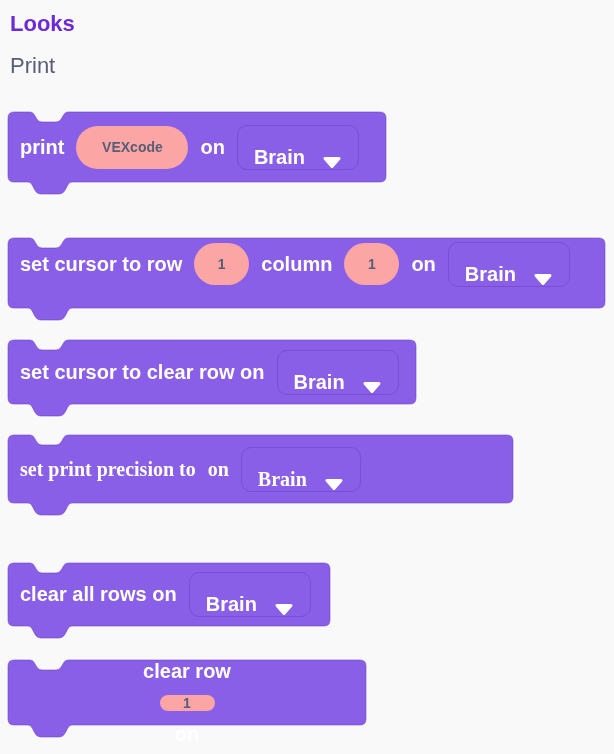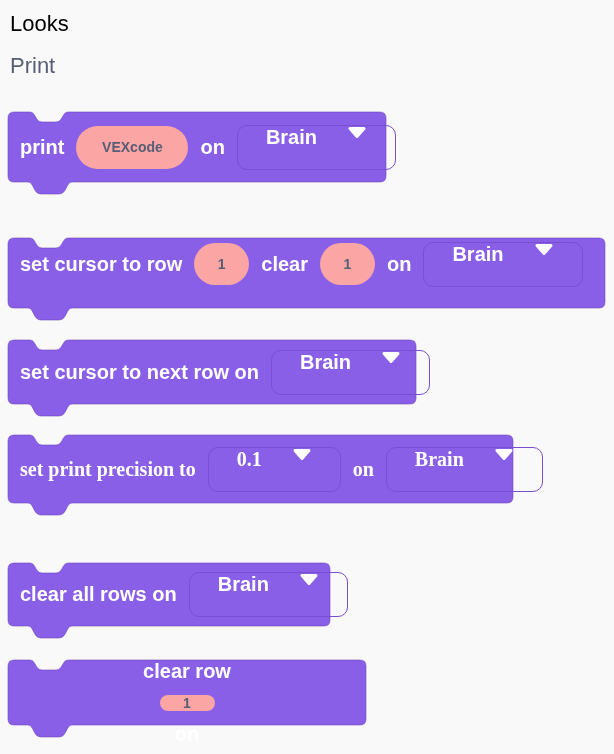--- a/index.html
+++ b/index.html
@@ -6,21 +6,21 @@
   body{background:#e8e8e8;font-family:"Liberation Sans", sans-serif;}
   .canvas{
     position:relative;
     width:614px;height:754px;
     background:#F9F9F9;
     overflow:hidden;
     margin:0 auto;
   }
   .hdr-cat{
     position:absolute;left:10px;top:11px;
-    font-size:22px;font-weight:400;color:#000000;
+    font-size:22px;font-weight:700;color:#6d28d9;
   }
   .hdr-sec{
     position:absolute;left:10px;top:53px;
     font-size:22px;font-weight:400;color:#575E75;
   }
   .block{
     position:absolute;
     width:max-content;
   }
   .block svg.shape{
@@ -47,24 +47,24 @@
     box-sizing:border-box;
     white-space:nowrap;
   }
   .field.num{
     min-width:55px;height:42px;border-radius:21px;padding:0 10px;
   }
   .field.pill{
     min-width:112px;height:43px;border-radius:22px;padding:0 16px;
   }
   .dropdown{
-    display:flex;align-items:flex-start;justify-content:center;
-    gap:30px;
+    display:flex;align-items:flex-end;justify-content:center;
+    gap:17px;
     height:45px;
-    padding:0 28px;
+    padding:0 16px;
     border:1.5px solid #7A4ED0;
     border-radius:10px;
     box-sizing:border-box;
     cursor:pointer;
   }
   .dd-label{
     color:#FFFFFF;font-size:20px;font-weight:700;white-space:nowrap;
   }
   .caret{display:block;}
 </style>
@@ -93,59 +93,53 @@
     </div>
   </div>
 
   <div class="block" style="left:8px;top:238px;min-width:597px;">
     <svg class="shape" width="599" height="85" viewBox="-1 -1 599 85">
         <path d="M 6 0 H 22 C 28 0 27 10 34 10 H 48 C 55 10 54 0 60 0 H 591 Q 597 0 597 6 V 64 Q 597 70 591 70 H 64 C 58 70 59 82 51 82 H 33 C 25 82 26 70 20 70 H 6 Q 0 70 0 64 V 6 Q 0 0 6 0 Z" fill="#8A5FE8" stroke="#6B40BC" stroke-opacity="0.55" stroke-width="1"></path>
       </svg>
     <div class="content" style="height:52px;">
       <span class="lbl">set cursor to row</span>
       <span class="field num">1</span>
-      <span class="lbl">clear</span>
+      <span class="lbl">column</span>
       <span class="field num">1</span>
       <span class="lbl">on</span>
       <span class="dropdown">
         <span class="dd-label">Brain</span>
         <svg class="caret" width="20" height="13" viewBox="0 0 20 13">
             <path d="M3 2.5 H17 L10 10.5 Z" fill="#FFFFFF" stroke="#FFFFFF" stroke-width="3" stroke-linejoin="round"></path>
           </svg>
       </span>
     </div>
   </div>
 
   <div class="block" style="left:8px;top:340px;min-width:408px;">
     <svg class="shape" width="410" height="79" viewBox="-1 -1 410 79">
         <path d="M 6 0 H 22 C 28 0 27 10 34 10 H 48 C 55 10 54 0 60 0 H 402 Q 408 0 408 6 V 58 Q 408 64 402 64 H 64 C 58 64 59 76 51 76 H 33 C 25 76 26 64 20 64 H 6 Q 0 64 0 58 V 6 Q 0 0 6 0 Z" fill="#8A5FE8" stroke="#6B40BC" stroke-opacity="0.55" stroke-width="1"></path>
       </svg>
     <div class="content" style="height:64px;">
-      <span class="lbl">set cursor to next row on</span>
+      <span class="lbl">set cursor to clear row on</span>
       <span class="dropdown">
         <span class="dd-label">Brain</span>
         <svg class="caret" width="20" height="13" viewBox="0 0 20 13">
             <path d="M3 2.5 H17 L10 10.5 Z" fill="#FFFFFF" stroke="#FFFFFF" stroke-width="3" stroke-linejoin="round"></path>
           </svg>
       </span>
     </div>
   </div>
 
   <div class="block" style="left:8px;top:435px;min-width:505px;">
     <svg class="shape" width="507" height="83" viewBox="-1 -1 507 83">
         <path d="M 6 0 H 22 C 28 0 27 10 34 10 H 48 C 55 10 54 0 60 0 H 499 Q 505 0 505 6 V 62 Q 505 68 499 68 H 64 C 58 68 59 80 51 80 H 33 C 25 80 26 68 20 68 H 6 Q 0 68 0 62 V 6 Q 0 0 6 0 Z" fill="#8A5FE8" stroke="#6B40BC" stroke-opacity="0.55" stroke-width="1"></path>
       </svg>
     <div class="content" style="height:68px;font-family:Liberation Serif, serif;">
       <span class="lbl">set print precision to</span>
-      <span class="dropdown">
-        <span class="dd-label">0.1</span>
-        <svg class="caret" width="20" height="13" viewBox="0 0 20 13">
-            <path d="M3 2.5 H17 L10 10.5 Z" fill="#FFFFFF" stroke="#FFFFFF" stroke-width="3" stroke-linejoin="round"></path>
-          </svg>
-      </span>
       <span class="lbl">on</span>
       <span class="dropdown">
         <span class="dd-label">Brain</span>
         <svg class="caret" width="20" height="13" viewBox="0 0 20 13">
             <path d="M3 2.5 H17 L10 10.5 Z" fill="#FFFFFF" stroke="#FFFFFF" stroke-width="3" stroke-linejoin="round"></path>
           </svg>
       </span>
     </div>
   </div>
 

